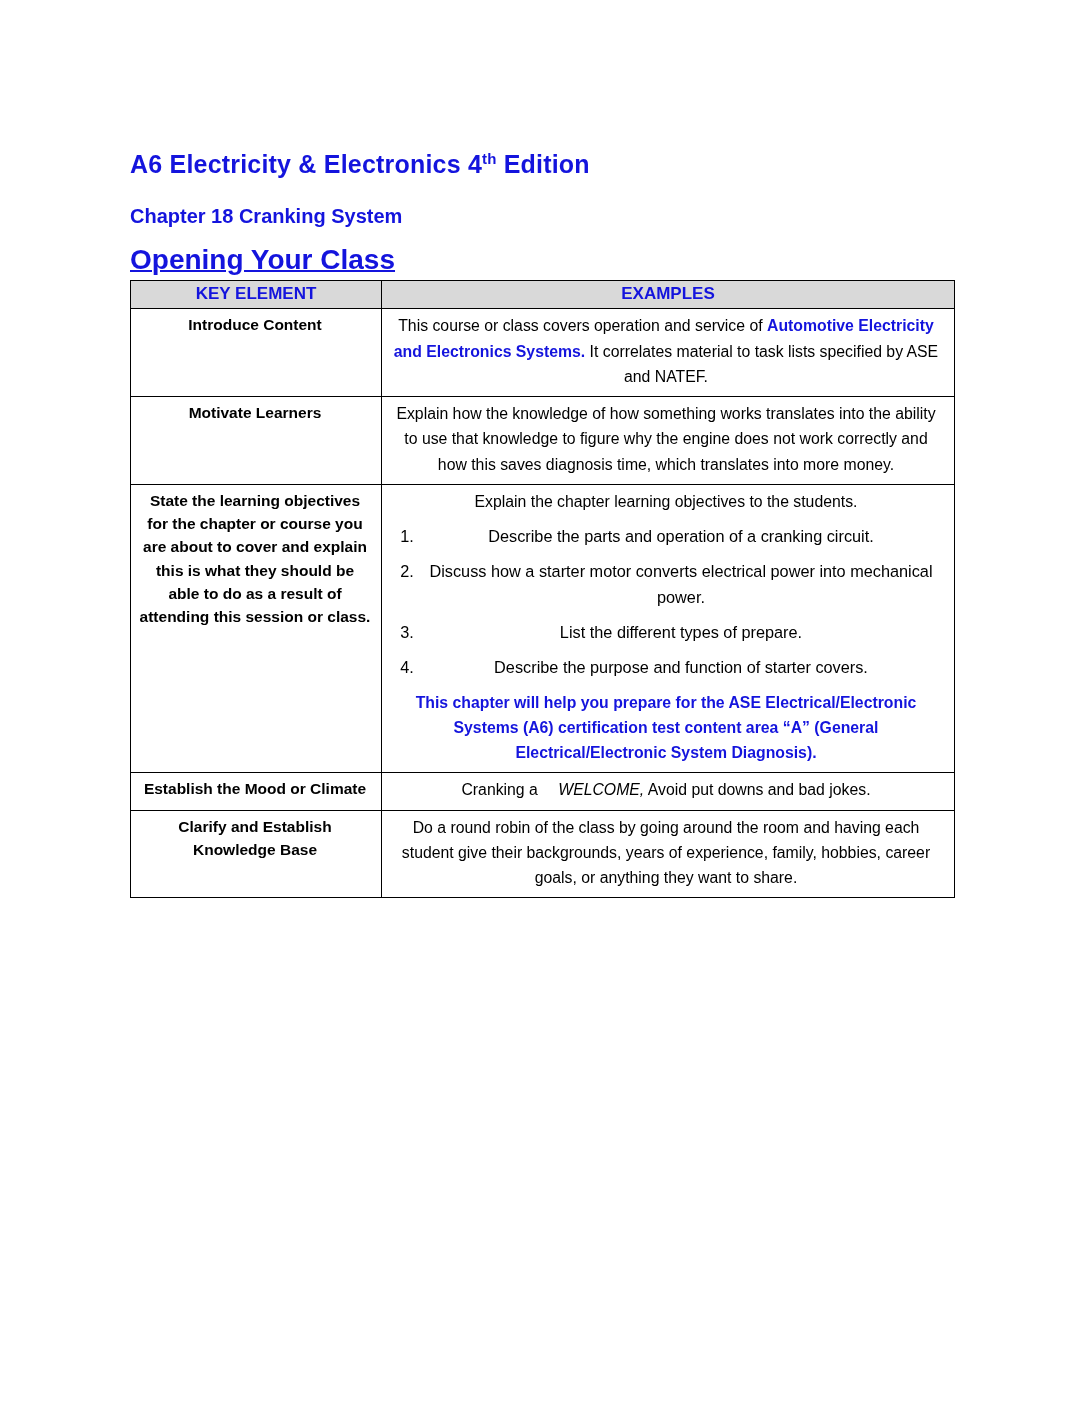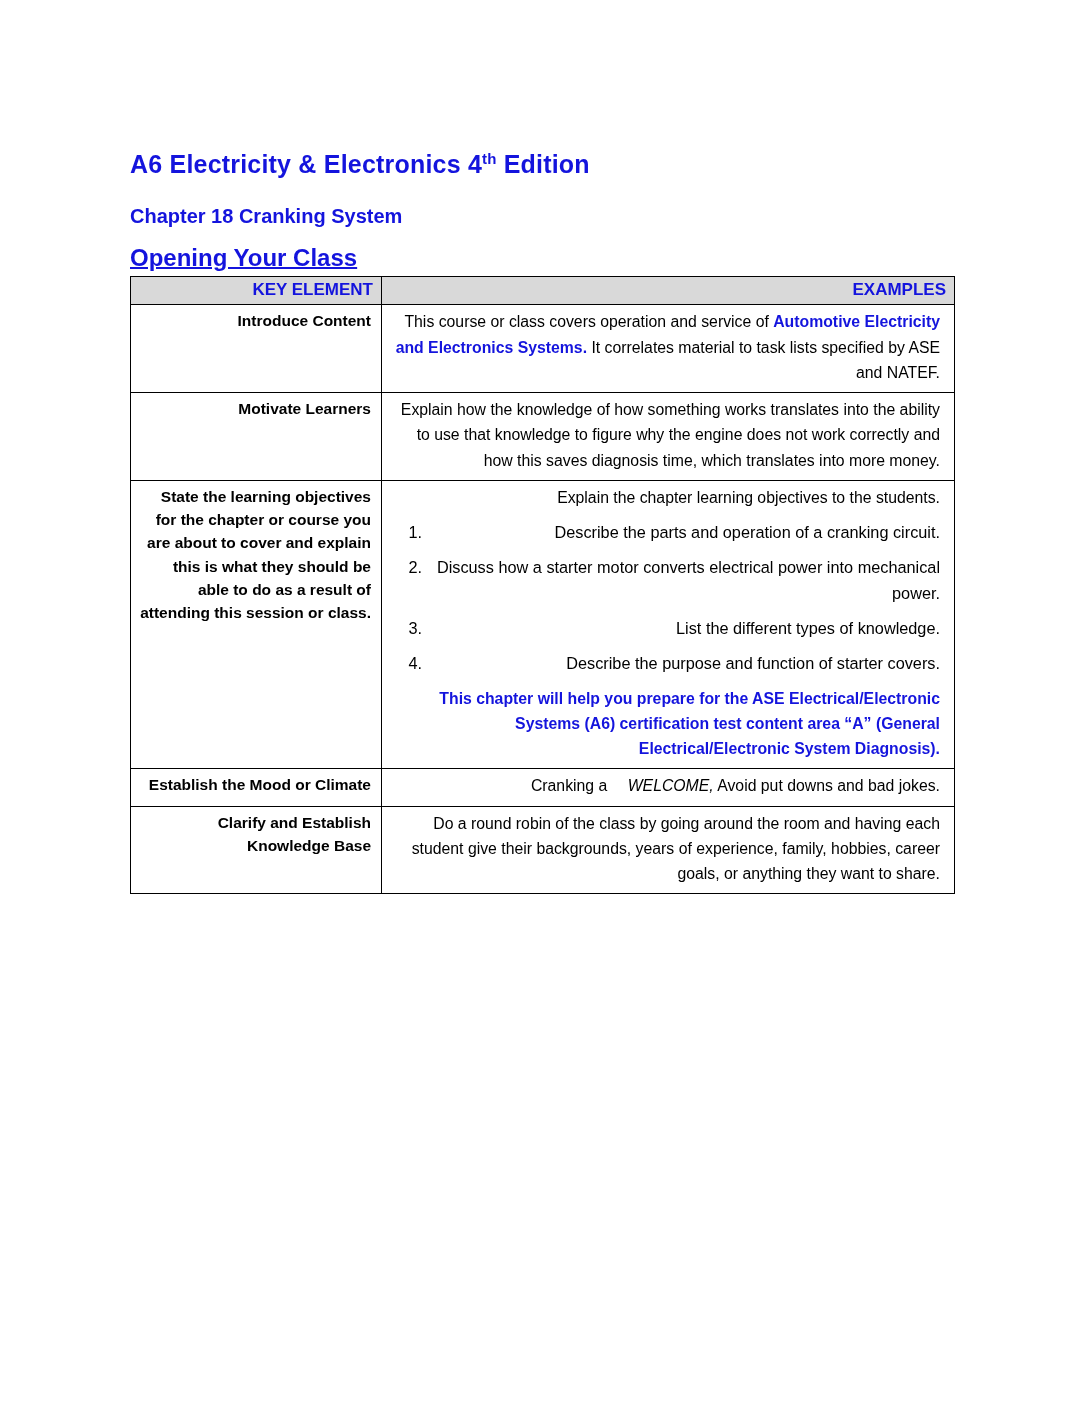--- a/index.html
+++ b/index.html
@@ -28,36 +28,36 @@
     letter-spacing:0.2px;
   }
   .doc-title sup{font-size:15px;}
   .chapter-heading{
     font-size:20px;
     font-weight:bold;
     color:var(--accent);
     margin:0 0 16px 0;
   }
   .section-heading{
-    font-size:24px;
+    font-size:28px;
     font-weight:bold;
     color:var(--accent);
     text-decoration:underline;
     text-decoration-thickness:2px;
     margin:0 0 4px 0;
   }
   table.key-table{
     border-collapse:collapse;
     width:100%;
     table-layout:fixed;
   }
   table.key-table th, table.key-table td{
     border:1px solid var(--border);
     vertical-align:top;
-    text-align:right;
+    text-align:center;
   }
   table.key-table th{
     background:var(--header-bg);
     color:var(--accent);
     font-size:17px;
     font-weight:bold;
     padding:3px 8px 4px 8px;
   }
   th.col-key{width:234px;}
   td.key-cell{
@@ -125,21 +125,21 @@
             <div class="block list-item">
               <span class="num">1.</span>
               <span class="li-text"><span>Describe the parts and operation of a cranking circuit.</span></span>
             </div>
             <div class="block list-item">
               <span class="num">2.</span>
               <span class="li-text"><span>Discuss how a starter motor converts electrical power into mechanical power.</span></span>
             </div>
             <div class="block list-item">
               <span class="num">3.</span>
-              <span class="li-text"><span>List the different types of knowledge.</span></span>
+              <span class="li-text"><span>List the different types of prepare.</span></span>
             </div>
             <div class="block list-item">
               <span class="num">4.</span>
               <span class="li-text"><span>Describe the purpose and function of starter covers.</span></span>
             </div>
             <div class="block para"><span class="b c-accent">This chapter will help you prepare for the ASE Electrical/Electronic Systems (A6) certification test content area “A” (General Electrical/Electronic System Diagnosis).</span></div>
           </td>
         </tr>
         <tr>
           <td class="key-cell">Establish the Mood or Climate</td>

